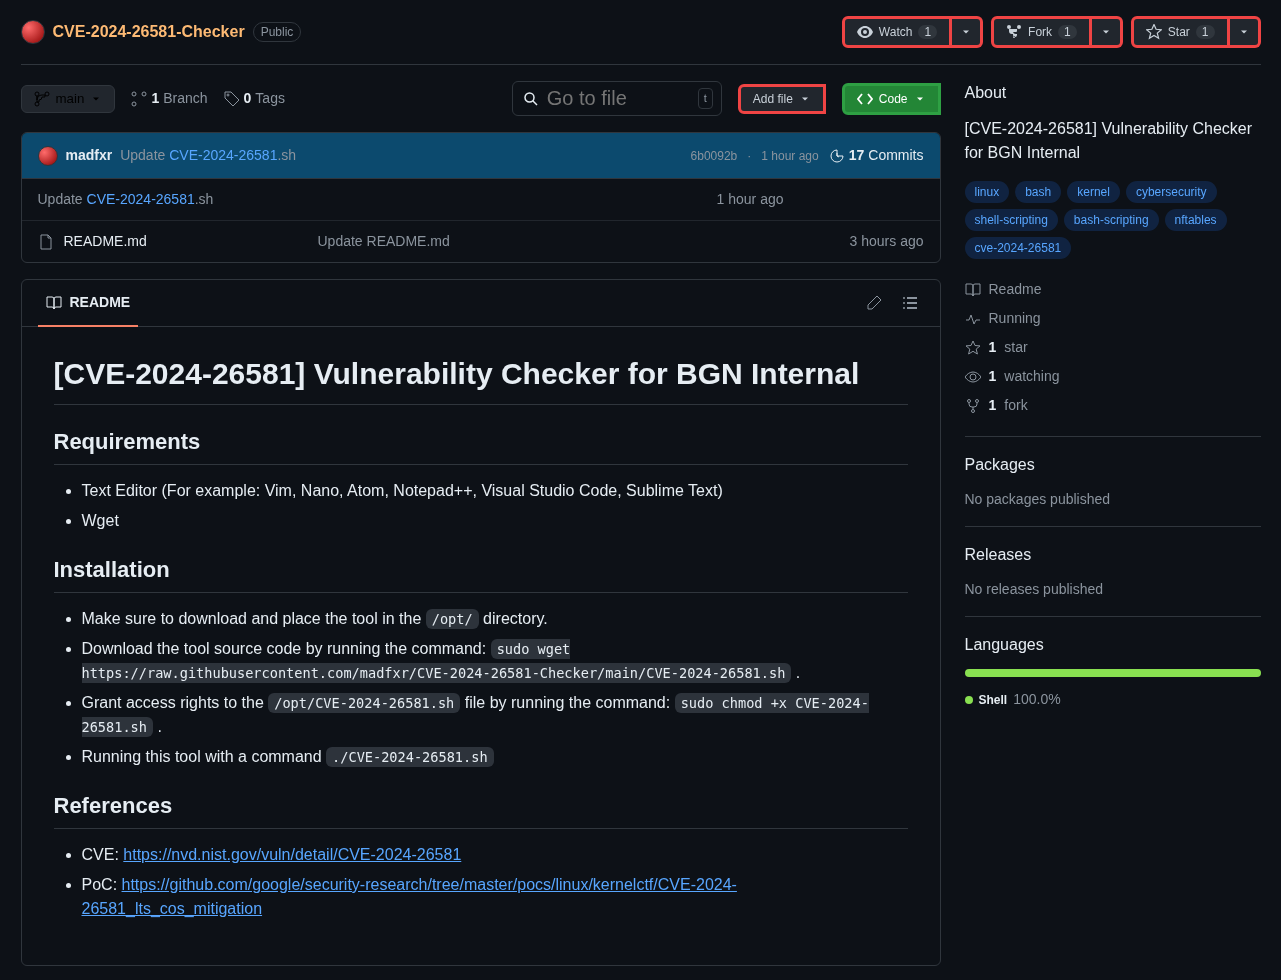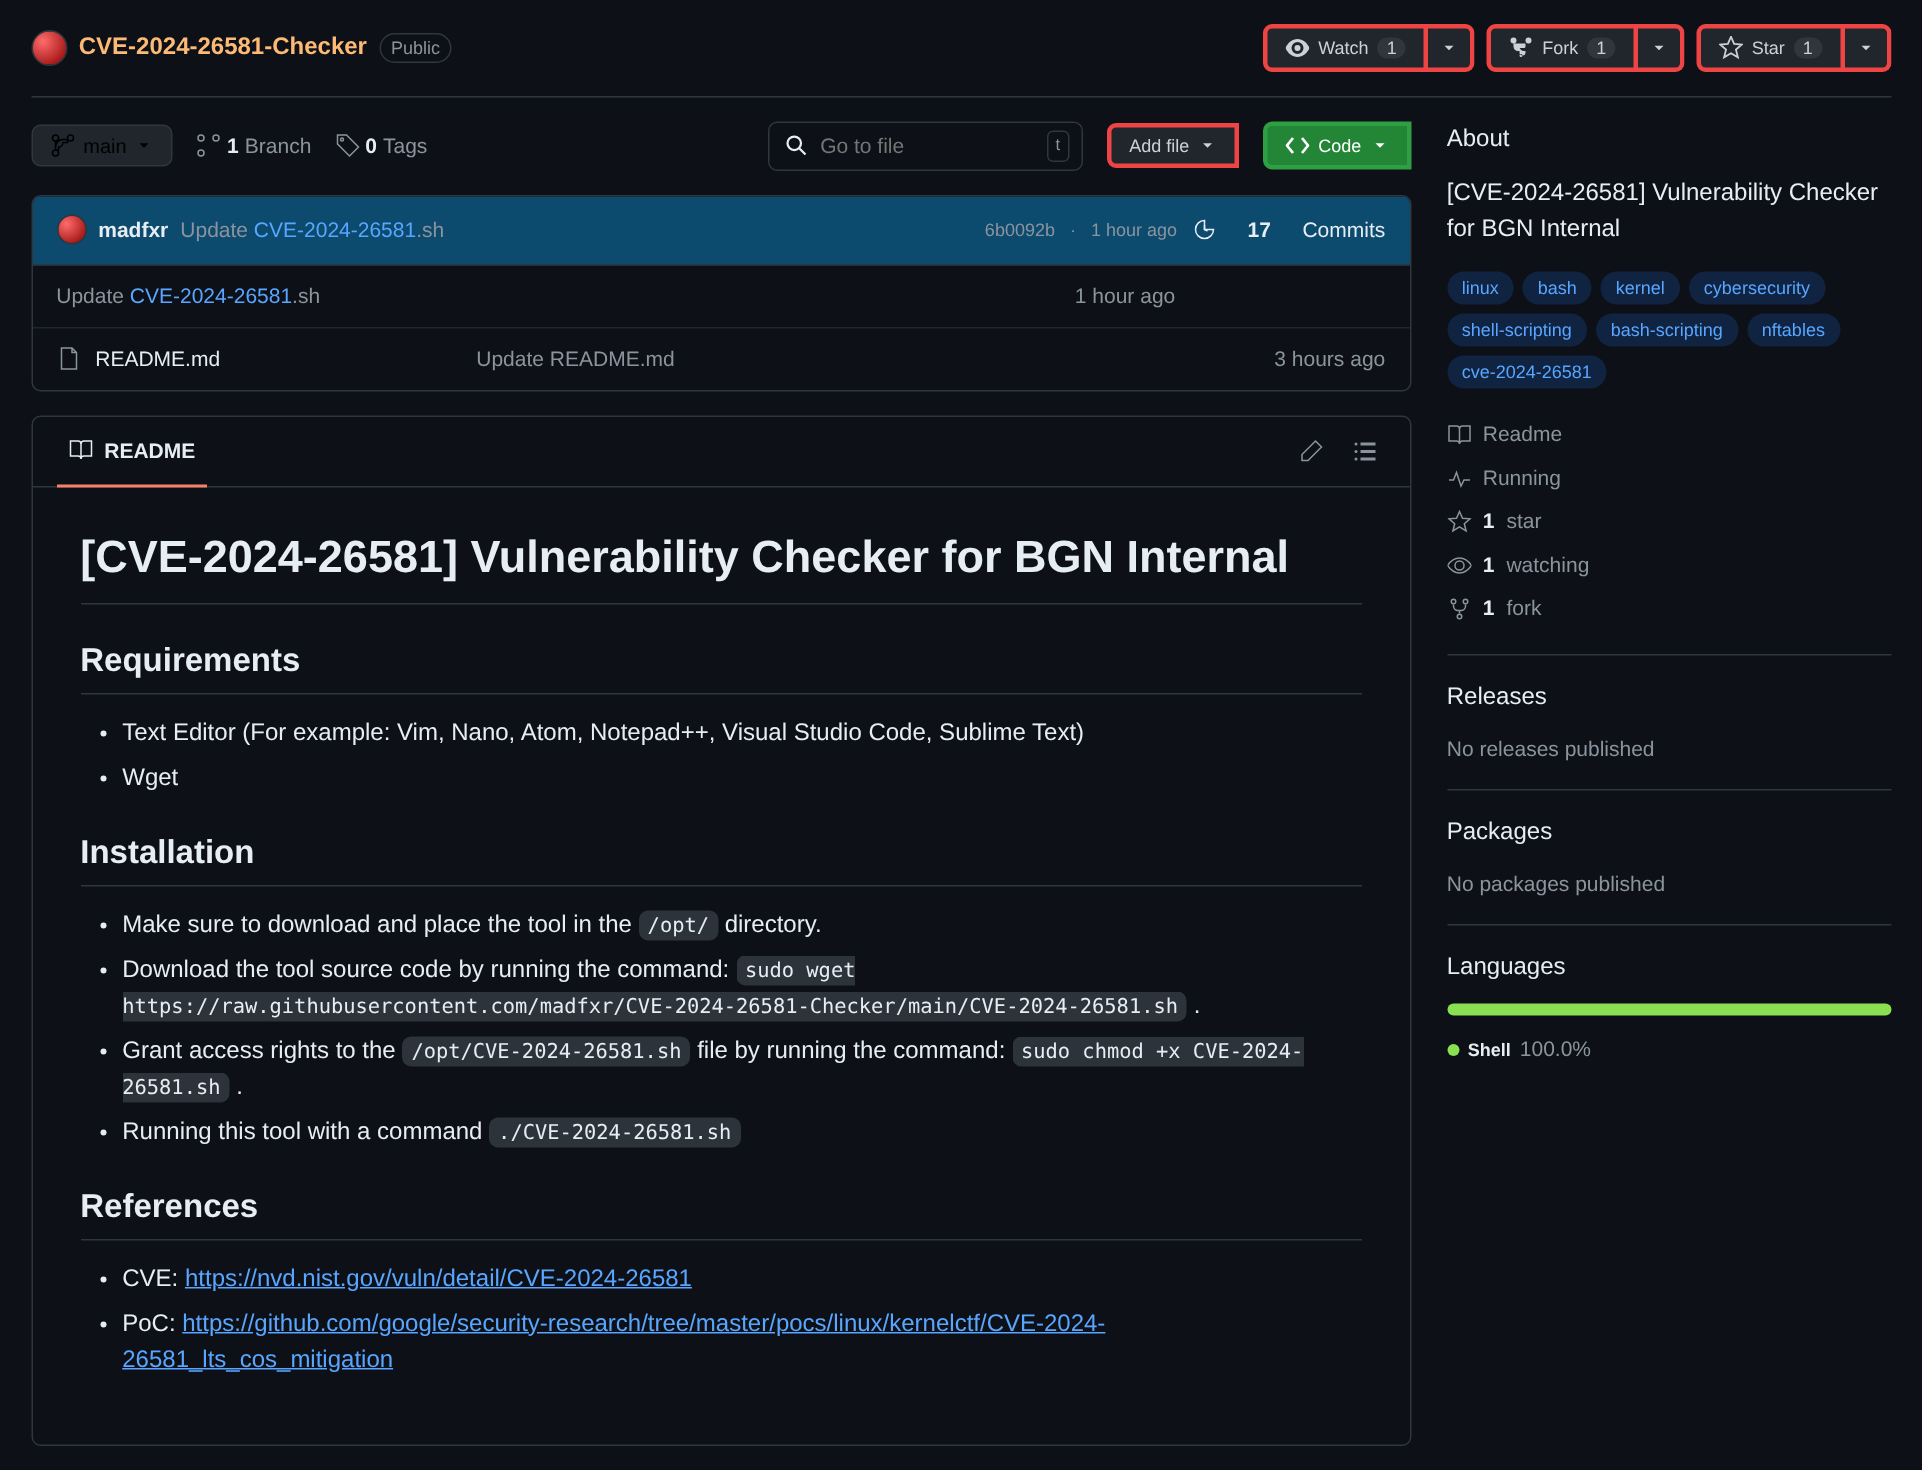--- a/index.html
+++ b/index.html
@@ -49,36 +49,36 @@
 .branch-btn { background:#21262d; border:1px solid #30363d; border-radius:6px; padding:5px 12px; display:inline-flex; align-items:center; gap:6px; cursor:pointer; }
 .meta-link { color:#8b949e; font-size:14px; display:inline-flex; align-items:center; gap:4px; }
 .meta-link strong { color:#e6edf3; }
 .search-box {
   display:flex; align-items:center; gap:8px;
   border:1px solid #30363d; border-radius:6px;
   padding:5px 8px 5px 10px; width:210px; background:#0d1117;
 }
 .search-box input {
   background:transparent; border:none; color:#15803d;
-  outline:none; font-size:14px; flex:1; width:100%;
+  outline:none; font-size:20px; flex:1; width:100%;
 }
 .kbd { border:1px solid #30363d; border-radius:4px; font-size:11px; color:#8b949e; padding:1px 5px; }
 .file-box { border:1px solid #30363d; border-radius:6px; overflow:hidden; }
 .file-header {
   background:#0c4a6e; border-bottom:1px solid #30363d;
   padding:12px 16px; display:flex; align-items:center; justify-content:space-between;
   font-size:14px;
 }
 .file-header-left { display:flex; align-items:center; gap:8px; }
 .avatar-sm { width:20px; height:20px; border-radius:50%; background:radial-gradient(circle at 30% 30%, #ff6b6b,#8b0000); border:1px solid #30363d; }
 .author-name { font-weight:600; color:#e6edf3; }
 .commit-msg { color:#8b949e; }
 .commit-msg a { color:#58a6ff; text-decoration:none; }
 .file-header-right { display:flex; align-items:center; gap:10px; color:#8b949e; font-size:12px; }
-.commits-link { display:inline-flex; align-items:center; gap:21px; color:#e6edf3; font-size:14px; }
+.commits-link { display:inline-flex; align-items:center; gap:4px; color:#e6edf3; font-size:14px; }
 .commits-link strong { font-weight:600; }
 .file-row {
   display:grid; grid-template-columns:280px 1fr 140px;
   padding:10px 16px; border-bottom:1px solid #21262d;
   align-items:center; font-size:14px;
 }
 .file-row:last-child { border-bottom:none; }
 .file-name-cell { display:flex; align-items:center; gap:10px; color:#e6edf3; }
 .file-commit-cell { color:#8b949e; }
 .file-commit-cell a { color:#58a6ff; text-decoration:none; }
@@ -369,27 +369,27 @@
               <circle cx="12" cy="3" r="1.5" fill="none" stroke="currentColor"></circle>
               <circle cx="8" cy="13" r="1.5" fill="none" stroke="currentColor"></circle>
               <path d="M4 5v1a3 3 0 003 3h2a3 3 0 003-3V5M8 9v2" fill="none" stroke="currentColor"></path>
             </svg>
             <strong>1</strong> 
             <span>fork</span>
           </li>
       </ul>
 
       <div class="sidebar-section">
+        <h2>Packages</h2>
+        <p class="muted">No packages published</p>
+      </div>
+
+      <div class="sidebar-section">
         <h2>Releases</h2>
         <p class="muted">No releases published</p>
-      </div>
-
-      <div class="sidebar-section">
-        <h2>Packages</h2>
-        <p class="muted">No packages published</p>
       </div>
 
       <div class="sidebar-section">
         <h2>Languages</h2>
         <div class="lang-bar"></div>
         <div class="lang-row">
           <span class="lang-dot"></span>
           <strong>Shell</strong>
           <span class="muted">100.0%</span>
         </div>

